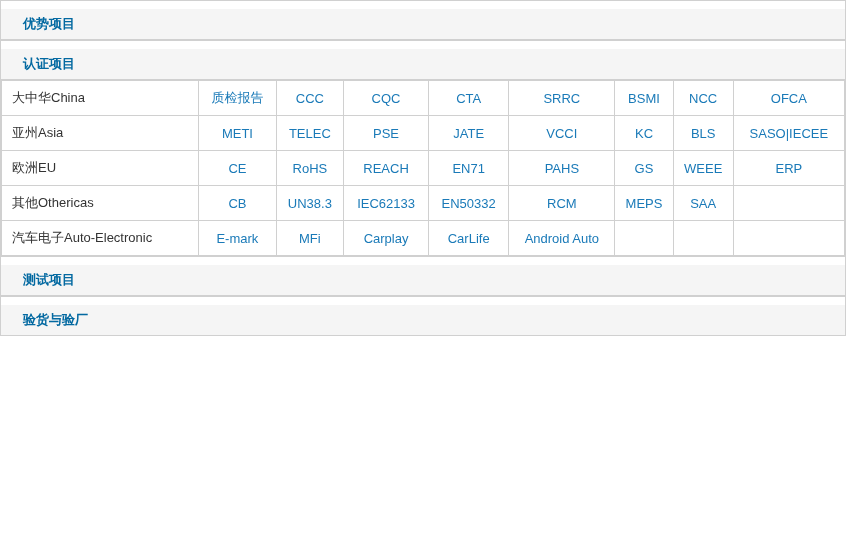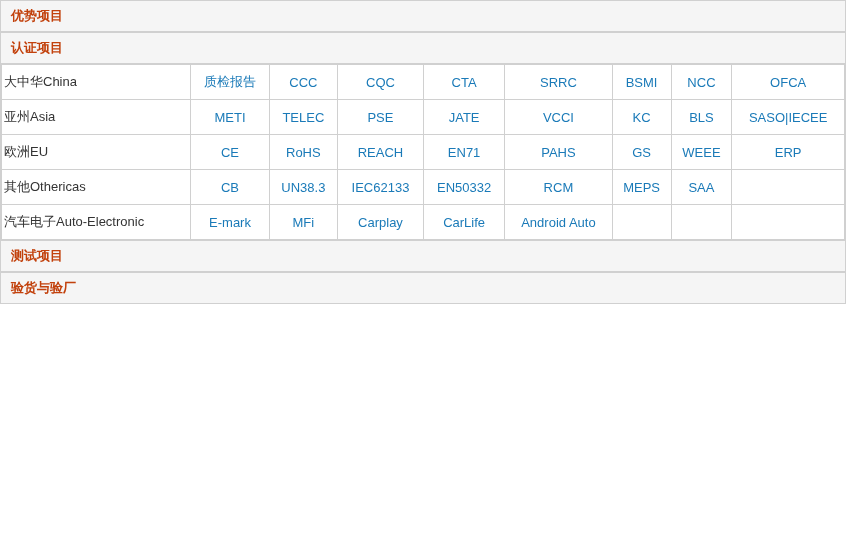--- a/index.html
+++ b/index.html
@@ -5,41 +5,42 @@
     * { box-sizing: border-box; margin: 0; padding: 0; }
     body {
       font-family: Arial, "Microsoft YaHei", sans-serif;
       font-size: 13px;
       color: #333;
       background: #fff;
       width: 846px;
     }
     .section-header {
       background: #f5f5f5;
-      padding: 6px 10px;
+      padding: 6px 22px;
       font-weight: bold;
       font-size: 13px;
       border-bottom: 1px solid #d0d0d0;
-      color: #c2410c;
+      color: #0369a1;
+      margin-top: 8px;
     }
     table {
       width: 100%;
       border-collapse: collapse;
     }
     td {
       border: 1px solid #d0d0d0;
       text-align: center;
       padding: 8px 4px;
       color: #1a7ab8;
       font-size: 13px;
     }
     td.row-label {
       color: #333;
       text-align: left;
-      padding-left: 2px;
+      padding-left: 10px;
       font-size: 13px;
       white-space: nowrap;
     }
     .section-wrapper {
       border: 1px solid #d0d0d0;
       margin-bottom: -1px;
     }
   </style>
 </head>
 <body>

